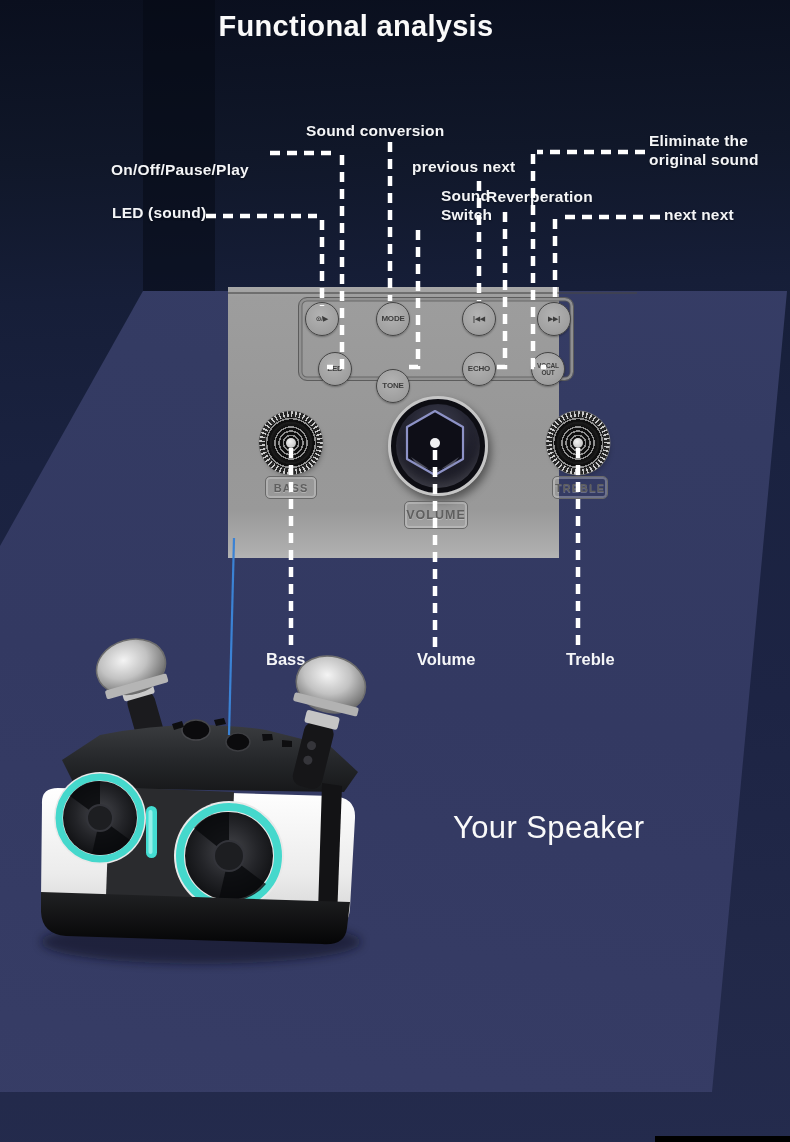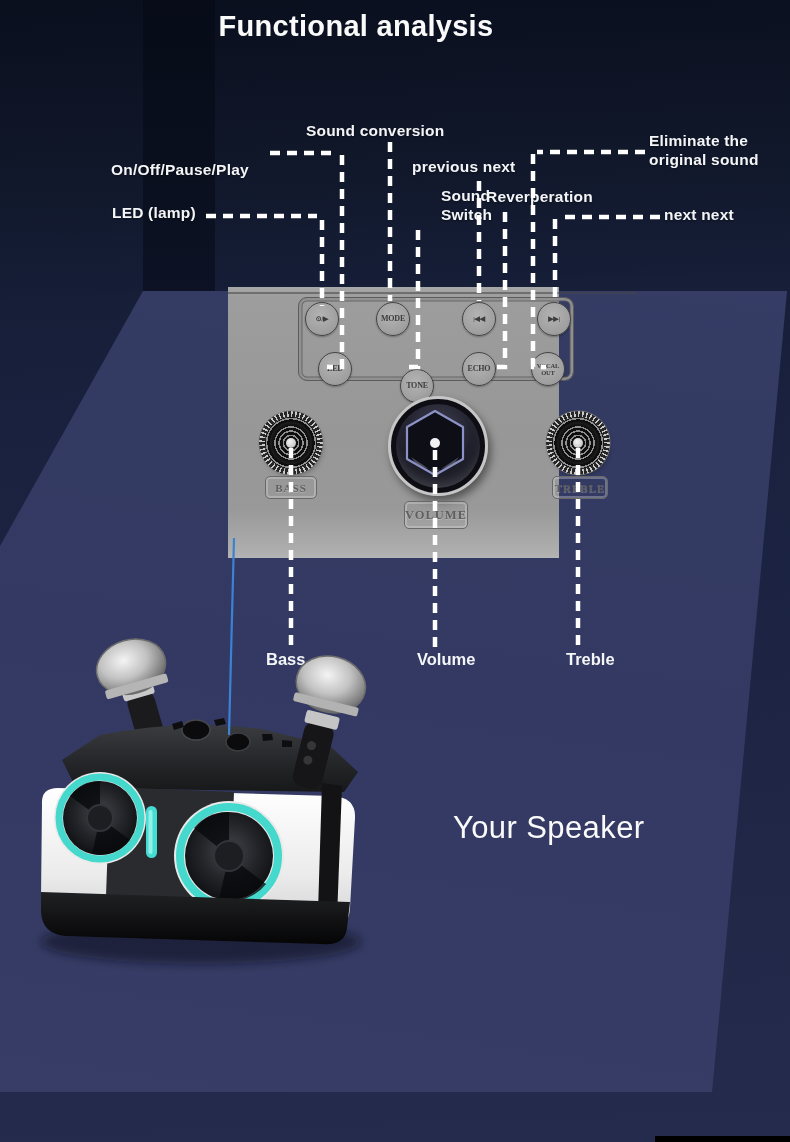--- a/index.html
+++ b/index.html
@@ -19,21 +19,20 @@
   .black-strip{left:655px;top:1136px;width:135px;height:6px;background:#000;}
   
   .lbl{color:#f4f5f7;font-weight:bold;font-size:15.5px;letter-spacing:.2px;line-height:19px;white-space:pre-line;text-shadow:0 1px 2px rgba(0,0,0,.4);}
   .title{left:0;top:10px;width:712px;text-align:center;color:#fafafa;font-weight:bold;font-size:29px;letter-spacing:.3px;}
   .big-caption{left:453px;top:810px;color:#fafafa;font-weight:normal;font-size:31px;letter-spacing:.4px;}
   .knob-caption{color:#f4f5f7;font-weight:bold;font-size:16.5px;}
   
   .panel{
     left:228px;top:287px;width:331px;height:271px;
     background:linear-gradient(180deg,#a8a8a8 0,#9d9d9d 10px,#979797 55%,#999 82%,#adadad 97%,#b4b4b4 100%);
-    font-family:Liberation Serif, serif;
   }
   .panel-topline{position:absolute;left:0;top:5px;width:409px;height:2px;background:rgba(70,70,70,.55);}
   .plate{
     position:absolute;left:70px;top:10px;width:274px;height:82px;border:1.5px solid #5c5c5c;border-radius:9px;
     box-shadow:inset 0 0 0 2.5px rgba(150,150,150,.9), inset 0 0 0 3.5px rgba(90,90,90,.8);
   }
   .pbtn{
     position:absolute;width:32px;height:32px;border-radius:50%;
     border:1.5px solid #454545;background:radial-gradient(circle at 45% 38%,#b3b3b3,#a0a0a0 65%,#8d8d8d);
     color:#3c3c3c;font-weight:bold;font-size:8px;letter-spacing:-.2px;
@@ -87,36 +86,36 @@
   <div class="abs title">Functional analysis</div>
 
   <div class="abs lbl" style="left:111px;top:160px;">On/Off/Pause/Play</div>
   <div class="abs lbl" style="left:306px;top:121px;">Sound conversion</div>
   <div class="abs lbl" style="left:412px;top:157px;">previous next</div>
   <div class="abs lbl" style="left:397px;top:186px;margin-left:44px;">Sound
 Switch</div>
   <div class="abs lbl" style="left:486px;top:187px;">Reverperation</div>
   <div class="abs lbl" style="left:649px;top:131px;">Eliminate the
 original sound</div>
-  <div class="abs lbl" style="left:112px;top:203px;">LED (lamp)</div>
+  <div class="abs lbl" style="left:112px;top:203px;">LED (sound)</div>
   <div class="abs lbl" style="left:664px;top:205px;">next next</div>
   <div class="abs knob-caption" style="left:266px;top:650px;">Bass</div>
   <div class="abs knob-caption" style="left:417px;top:650px;">Volume</div>
   <div class="abs knob-caption" style="left:566px;top:650px;">Treble</div>
 
   <div class="abs panel">
     <div class="panel-topline"></div>
     <div class="plate"></div>
 
     <div class="pbtn glyph" style="left:77px;top:15px;">⊙/▶</div>
     <div class="pbtn" style="left:148px;top:15px;">MODE</div>
     <div class="pbtn glyph" style="left:234px;top:15px;">|◀◀</div>
     <div class="pbtn glyph" style="left:309px;top:15px;">▶▶|</div>
     <div class="pbtn" style="left:90px;top:65px;">LED</div>
-    <div class="pbtn" style="left:148px;top:82px;margin-left:24px;">TONE</div>
+    <div class="pbtn" style="left:148px;top:82px;">TONE</div>
     <div class="pbtn" style="left:234px;top:65px;text-align:right;">ECHO</div>
     <div class="pbtn tiny" style="left:303px;top:65px;">VOCAL
 OUT</div>
 
     <div class="knob-s" style="left:35px;top:128px;"></div>
     <div class="knob-s" style="left:322px;top:128px;"></div>
     <div class="knob-l" style="left:160px;top:109px;">
       <svg width="88" height="88" viewBox="0 0 88 88">
         <polygon points="44,12 72,28 72,60 44,76 16,60 16,28" fill="#0e0e17" stroke="#8d92c6" stroke-width="2.2" stroke-linejoin="round"></polygon>
         <path d="M20,58 L44,74 L68,58 L62,66 L44,72 L26,66 Z" fill="#7d7f92" opacity=".55"></path>

